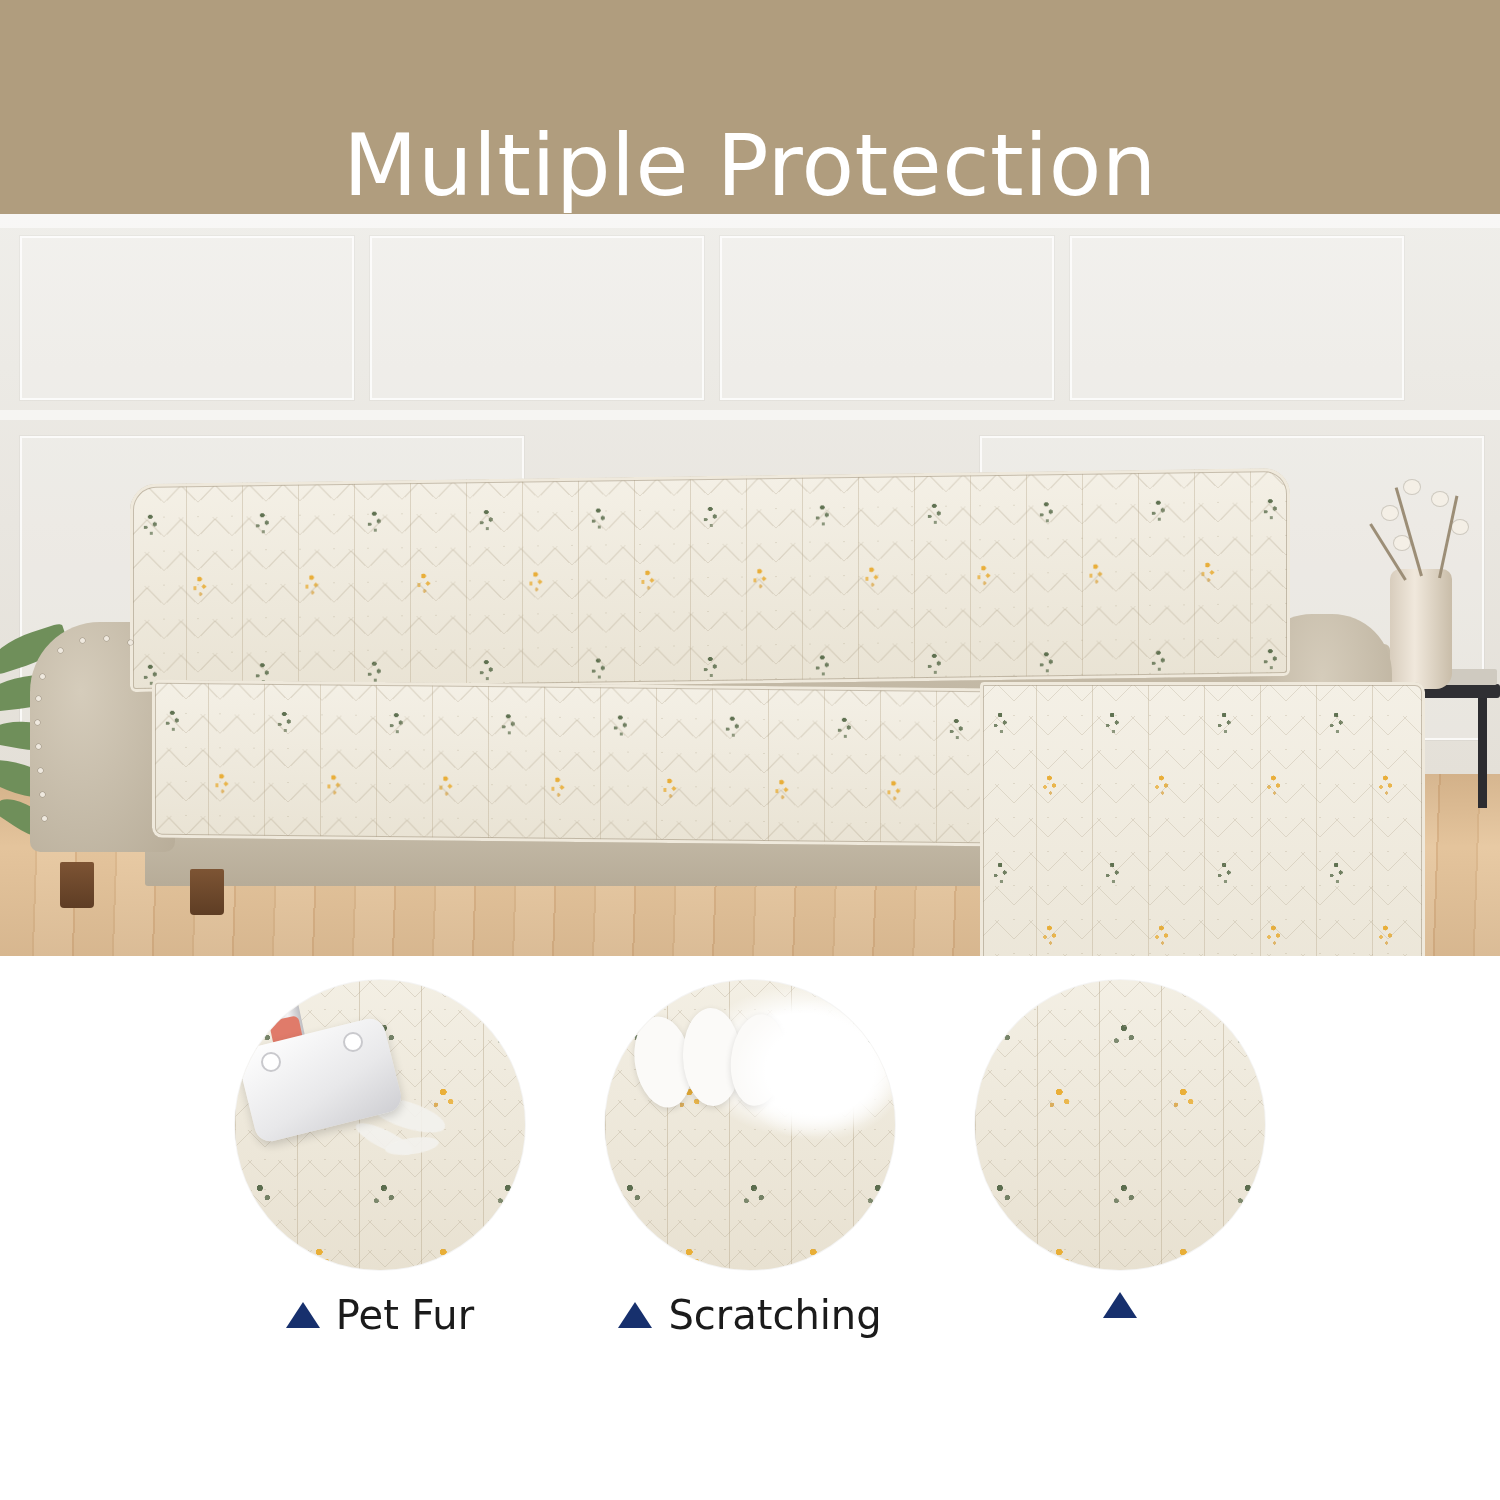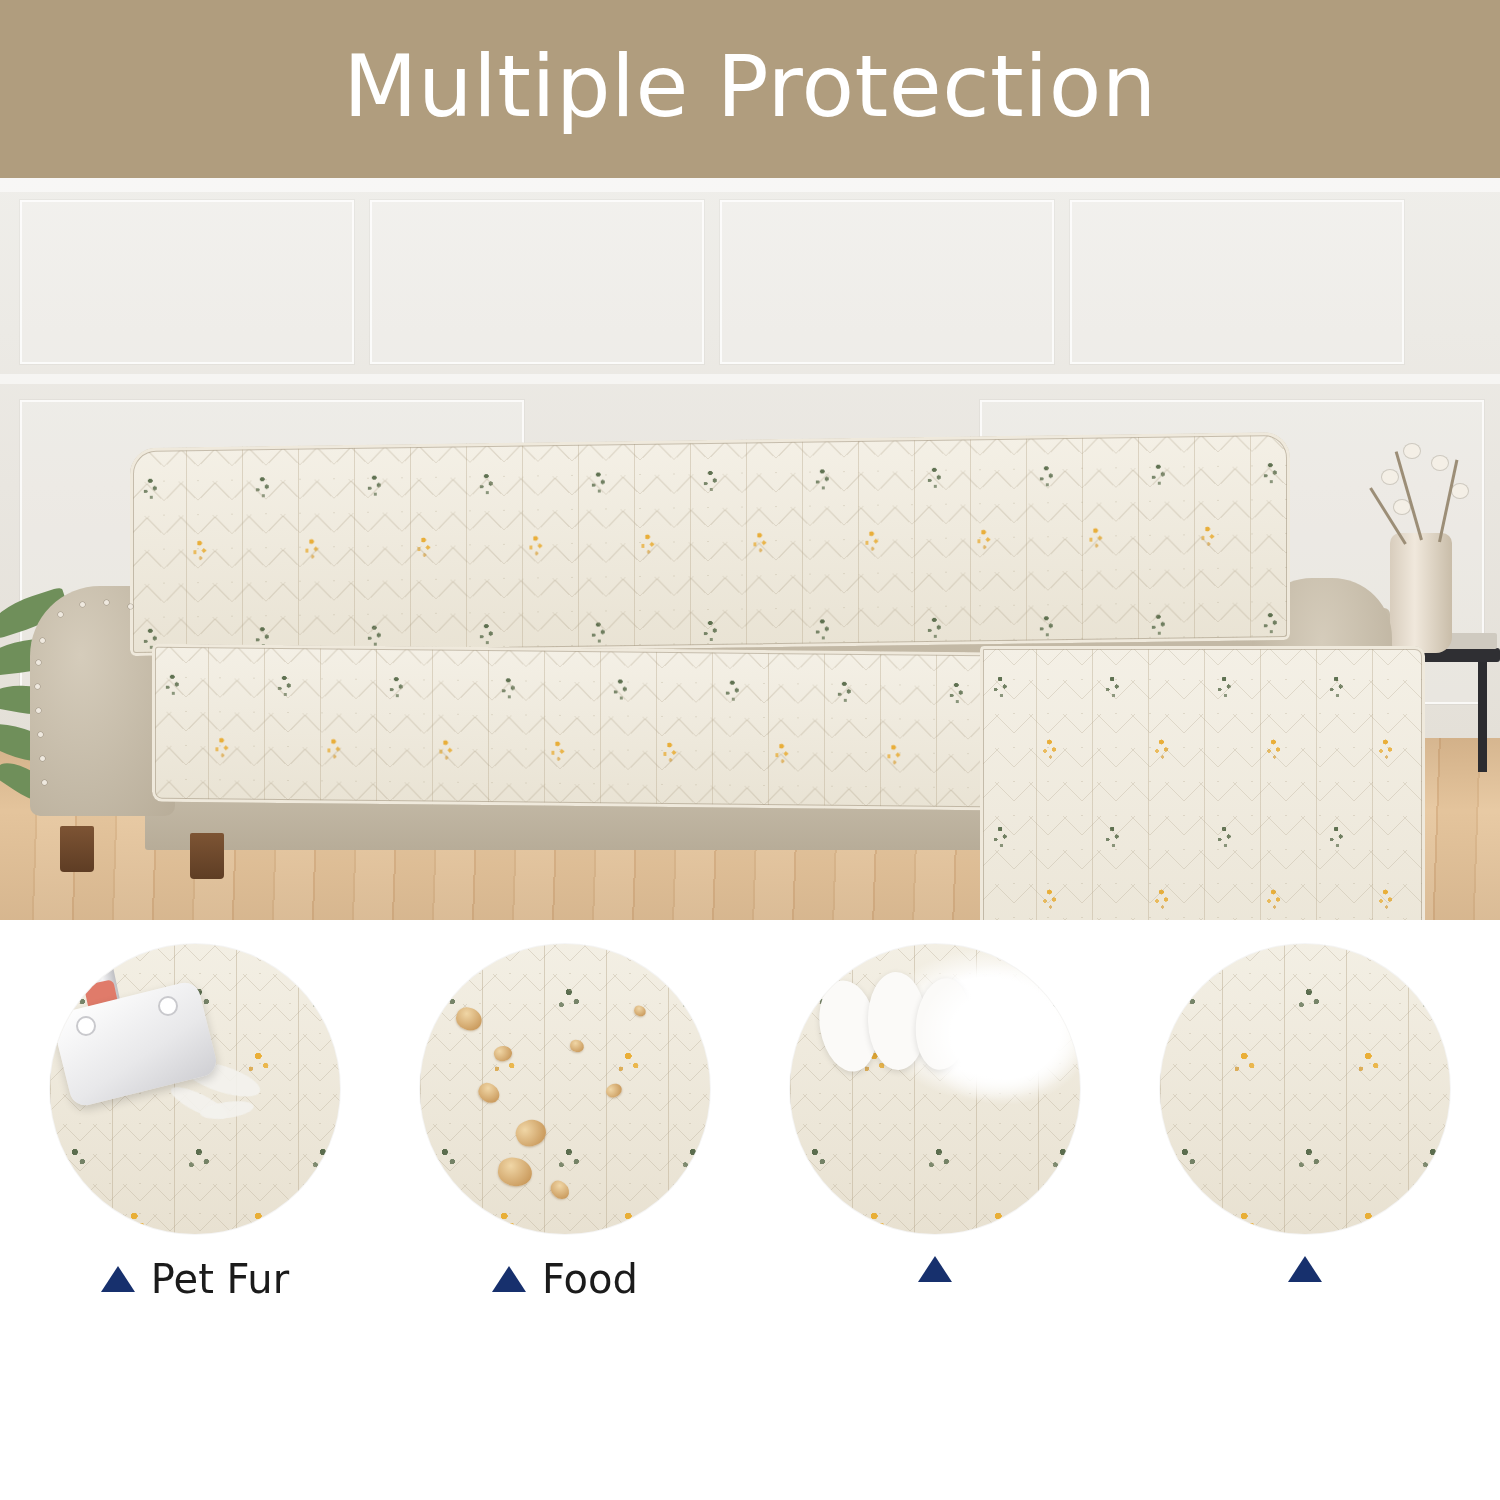--- a/index.html
+++ b/index.html
@@ -11,24 +11,24 @@
     width: 1500px;
     height: 1500px;
     font-family: "Liberation Sans", sans-serif;
     overflow: hidden;
     position: relative;
   }
 
   
   .header-banner {
     width: 1500px;
-    height: 178px;
+    height: 214px;
     background: #b09d7e;
     display: flex;
-    align-items: center;
+    align-items: flex-end;
     justify-content: center;
     box-sizing: border-box;
   }
   .header-title {
     color: #ffffff;
     font-size: 86px;
     font-weight: 400;
     letter-spacing: 0.5px;
     line-height: 1;
     padding-bottom: 6px;
@@ -451,52 +451,34 @@
         <div class="roller-tip" style="left:26px;top:72px;"></div>
         <div class="roller-tip" style="left:108px;top:52px;"></div>
       </div>
     </div>
     <div class="caption">
       <div class="tri"></div>
       <div class="caption-text">Pet Fur</div>
     </div>
   </div>
 
-  <div class="feature">
-    <div class="circle">
-      <div class="circle-overlay">
-        <div class="crumb" style="left:36px; top:64px;  width:26px;height:22px;transform:rotate(18deg);"></div>
-        <div class="crumb" style="left:74px; top:102px; width:18px;height:15px;transform:rotate(-14deg);"></div>
-        <div class="crumb" style="left:58px; top:140px; width:22px;height:18px;transform:rotate(32deg);"></div>
-        <div class="crumb" style="left:96px; top:176px; width:30px;height:26px;transform:rotate(-22deg);"></div>
-        <div class="crumb" style="left:78px; top:214px; width:34px;height:28px;transform:rotate(8deg);"></div>
-        <div class="crumb" style="left:130px;top:238px; width:20px;height:16px;transform:rotate(40deg);"></div>
-        <div class="crumb" style="left:150px;top:96px;  width:14px;height:12px;transform:rotate(12deg);"></div>
-        <div class="crumb" style="left:186px;top:140px; width:16px;height:13px;transform:rotate(-30deg);"></div>
-        <div class="crumb" style="left:214px;top:62px;  width:12px;height:10px;transform:rotate(22deg);"></div>
-      </div>
-    </div>
-    <div class="caption">
-      <div class="tri"></div>
-      <div class="caption-text">Food</div>
-    </div>
-  </div>
 
   <div class="feature">
     <div class="circle">
       <div class="circle-overlay">
         <div class="paw-fluff" style="left:92px;top:6px;width:210px;height:150px;"></div>
         <div class="paw" style="left:30px;top:36px;width:56px;height:92px;transform:rotate(-10deg);"></div>
         <div class="paw" style="left:78px;top:28px;width:58px;height:98px;transform:rotate(-2deg);"></div>
         <div class="paw" style="left:126px;top:34px;width:54px;height:92px;transform:rotate(6deg);"></div>
         <div class="paw-fluff" style="left:130px;top:20px;width:170px;height:140px;"></div>
       </div>
     </div>
     <div class="caption">
       <div class="tri"></div>
+      <div class="caption-text">Scratching</div>
     </div>
   </div>
 
   <div class="feature">
     <div class="circle"></div>
     <div class="caption">
       <div class="tri"></div>
     </div>
   </div>
 

